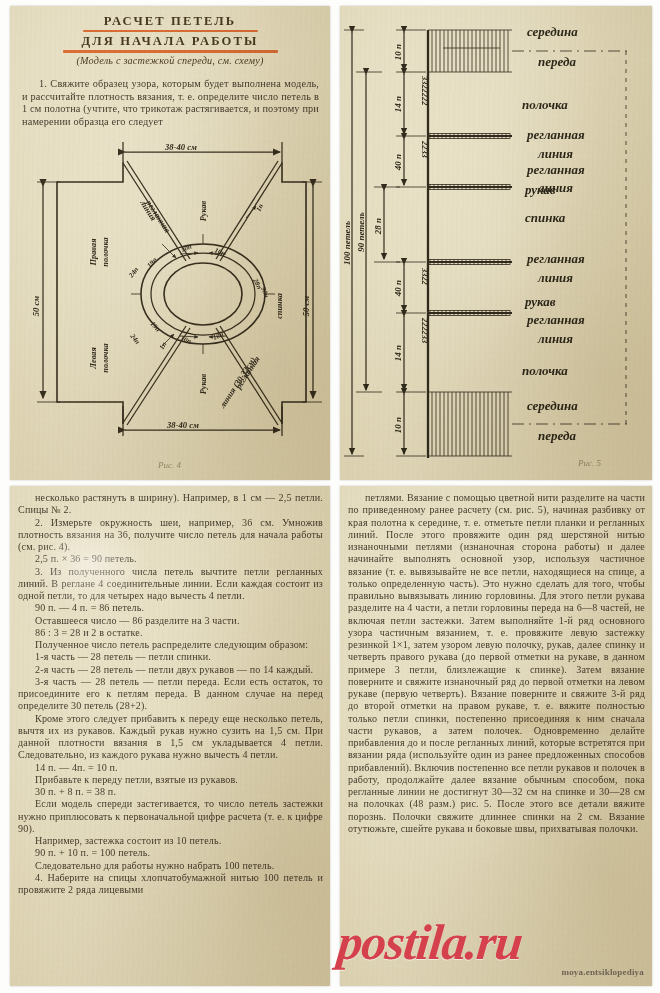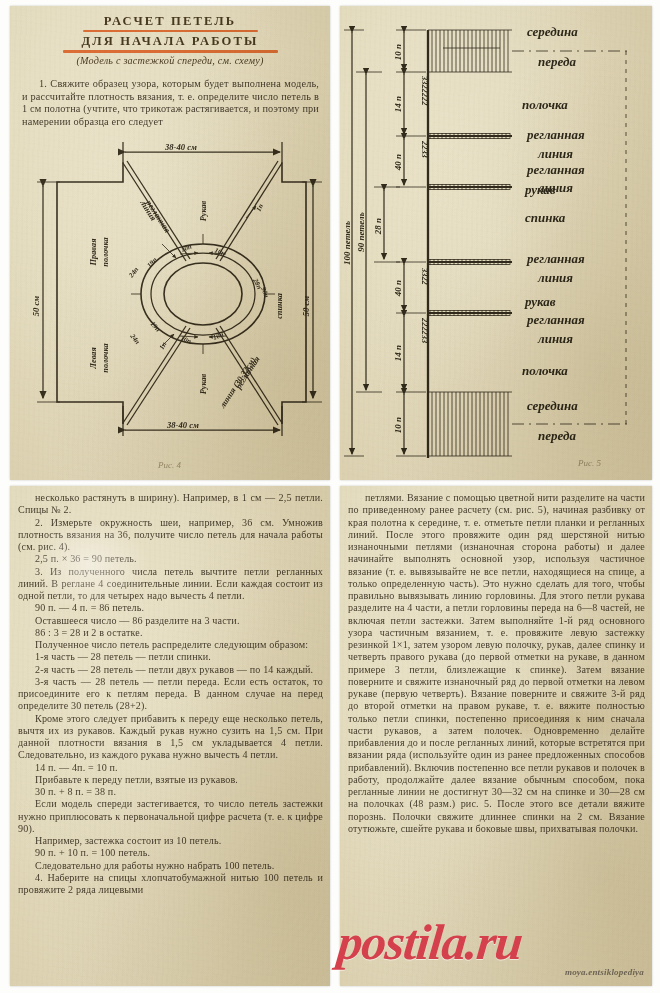--- a/index.html
+++ b/index.html
@@ -89,21 +89,21 @@
     font-style:italic;font-weight:bold;
     font-size:50px;line-height:50px;
     color:#d4414d;
     letter-spacing:-1.2px;
     text-shadow:0 1px 0 rgba(255,255,255,.55);
     transform:skewX(-6deg);
   }
   #watermark .wmsub{
     position:absolute;right:6px;top:52px;
     font-family:"Liberation Serif", serif;
-    font-style:italic;font-weight:bold;font-size:9px;
+    font-weight:bold;font-size:9px;
     color:#6d6353;letter-spacing:.2px;
   }
   .stain{
     position:absolute;pointer-events:none;border-radius:50%;
     mix-blend-mode:multiply;
   }
 </style>
 </head>
 <body>
 

